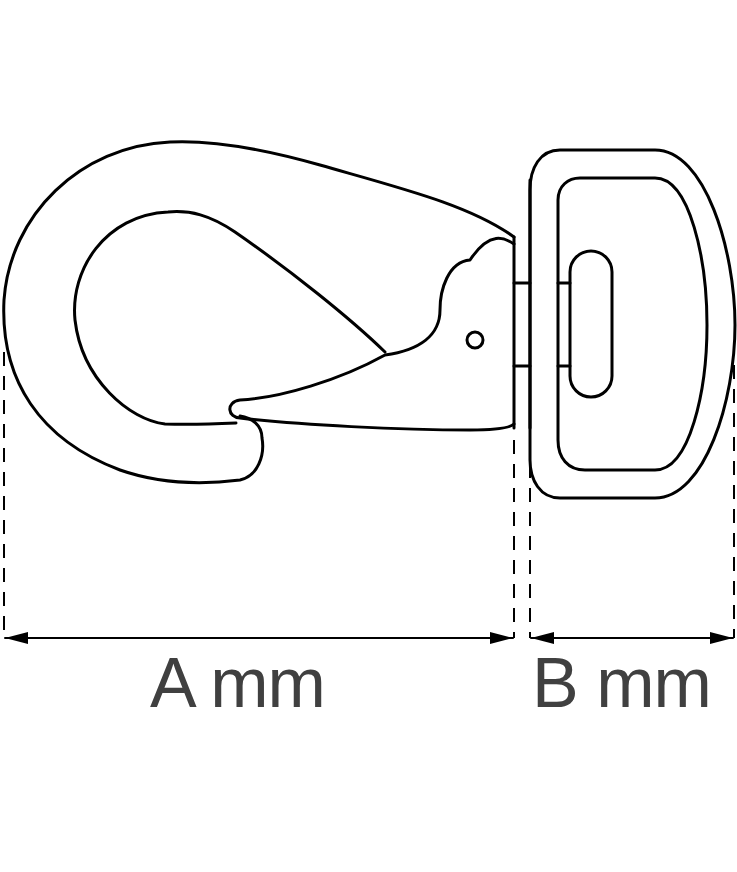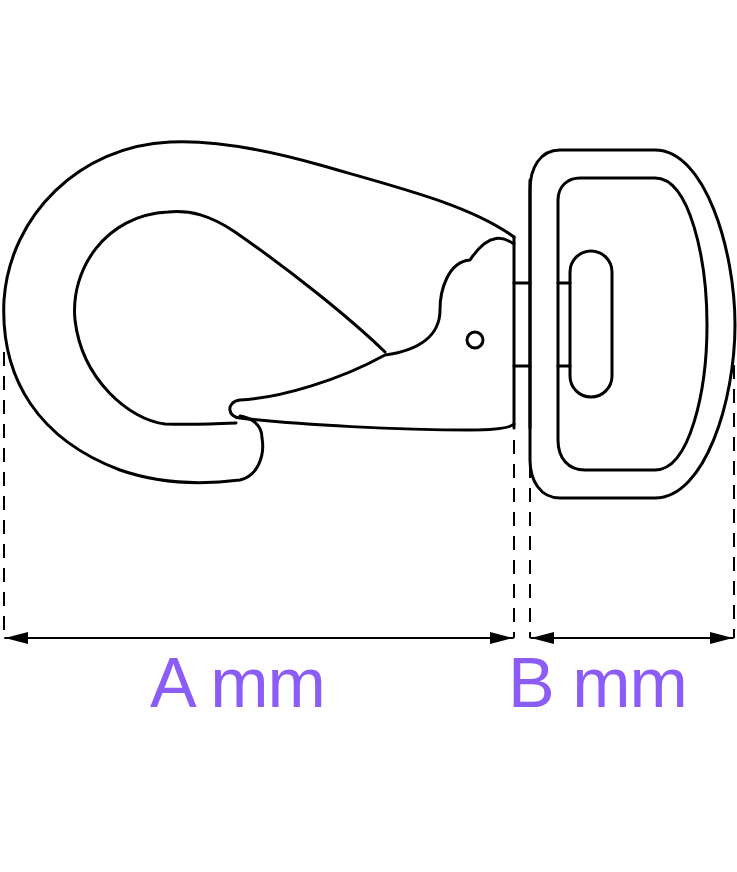--- a/index.html
+++ b/index.html
@@ -2,21 +2,21 @@
 <html><head>
 <meta charset="utf-8">
 <style>
   html, body { margin: 0; padding: 0; background: #ffffff; }
   body { width: 737px; height: 872px; position: relative; overflow: hidden; }
   #diagram { position: absolute; left: 0; top: 0; }
   .dim-label {
     position: absolute;
     font-family: "Liberation Sans", sans-serif;
     font-size: 70px;
-    color: #8b5cf6;
+    color: #404040;
     line-height: 1;
     white-space: nowrap;
     letter-spacing: -1px;
   }
 </style>
 </head>
 <body>
 
 <svg id="diagram" width="737" height="872" viewBox="0 0 737 872" fill="none" stroke="#000" stroke-width="3" stroke-linecap="round" stroke-linejoin="round">
 
@@ -65,13 +65,13 @@
   <polygon points="513,638 490,632 490,644" fill="#000" stroke="none"></polygon>
 
   <g stroke-width="2">
     <line x1="531" y1="638" x2="733" y2="638"></line>
   </g>
   <polygon points="531,638 554,632 554,644" fill="#000" stroke="none"></polygon>
   <polygon points="733,638 710,632 710,644" fill="#000" stroke="none"></polygon>
 </svg>
 
 <div class="dim-label" style="left:150px; top:648px;">A mm</div>
-<div class="dim-label" style="left:508px; top:648px;">B mm</div>
+<div class="dim-label" style="left:532px; top:648px;">B mm</div>
 
 </body></html>

